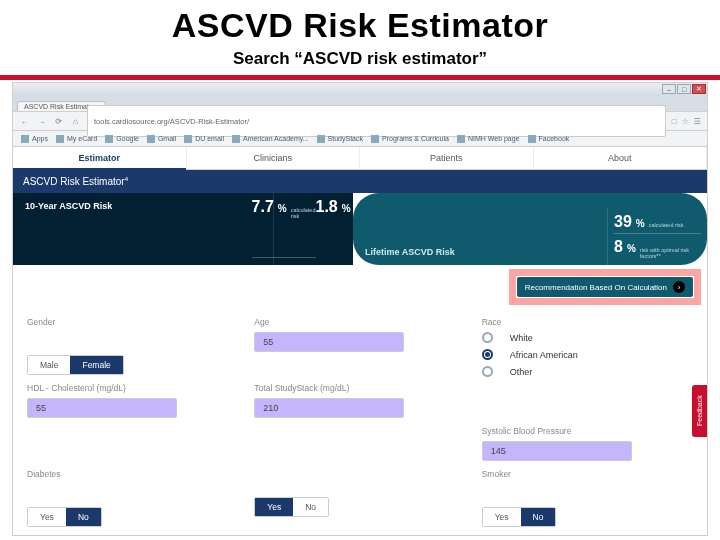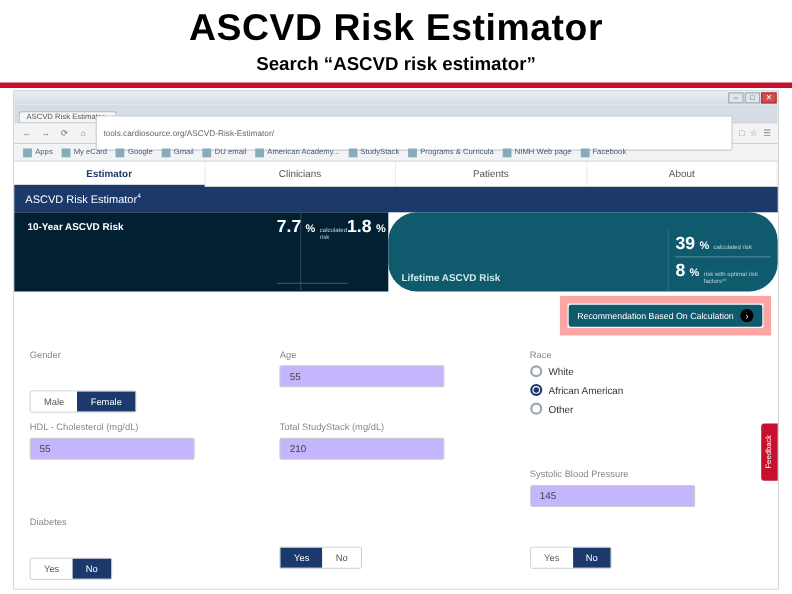--- a/index.html
+++ b/index.html
@@ -47,21 +47,21 @@
   .reco-btn { background:#0f5a6c; color:#fff; font-size:8px; padding:4px 8px; display:flex; align-items:center; gap:6px; border-radius:2px;}
   .reco-btn .chev { width:12px; height:12px; border-radius:50%; background:#000; color:#fff; display:flex; align-items:center; justify-content:center; font-size:8px;}
 
   .form { display:grid; grid-template-columns: 1fr 1fr 1fr; gap:8px 16px; padding:10px 14px 8px;}
   .fgroup label { display:block; font-size:8.5px; color:#888; margin-bottom:5px;}
   .seg { display:flex; border:1px solid #c8cdd3; border-radius:2px; width:max-content;margin-top:28px;}
   .seg > span { padding:4px 12px; font-size:8.5px; color:#555; background:#fff;}
   .seg .sel { background:#1b3a6b; color:#fff;}
   .txt { border:1px solid #c8cdd3; border-radius:2px; padding:4px 8px; font-size:9px; color:#444; width:150px; background:#c4b5fd;}
   .radios { display:flex; flex-direction:column; gap:6px;}
-  .radio { display:flex; align-items:center; gap:6px; font-size:9px; color:#333;}
+  .radio { display:flex; align-items:center; gap:17px; font-size:9px; color:#333;}
   .rdot { width:11px; height:11px; border-radius:50%; border:2px solid #9aa8b5; background:#fff; display:flex; align-items:center; justify-content:center;}
   .rdot.sel { border-color:#1b3a6b;}
   .rdot.sel::after { content:""; width:5px; height:5px; border-radius:50%; background:#1b3a6b;}
   .feedback-tab { position:absolute; right:0; top:238px; width:15px; height:52px; background:#c8102e; color:#fff; font-size:7px; display:flex; align-items:center; justify-content:center; writing-mode:vertical-rl; transform:rotate(180deg); border-radius:0 3px 3px 0;}
   .page-wrap { position:relative; }
 </style>
 </head>
 <body>
 
 <div class="slide-title">ASCVD Risk Estimator</div>
@@ -231,20 +231,21 @@
           <span class="sel">No</span>
         </div>
       </div>
       <div class="fgroup">
         <div class="seg">
           <span class="sel">Yes</span>
           <span>No</span>
         </div>
       </div>
       <div class="fgroup" style="grid-column:3;">
+        <label>Smoker</label>
         <div class="seg">
           <span>Yes</span>
           <span class="sel">No</span>
         </div>
       </div>
     </div>
 
     <div class="feedback-tab">Feedback</div>
   </div>
 </div>

